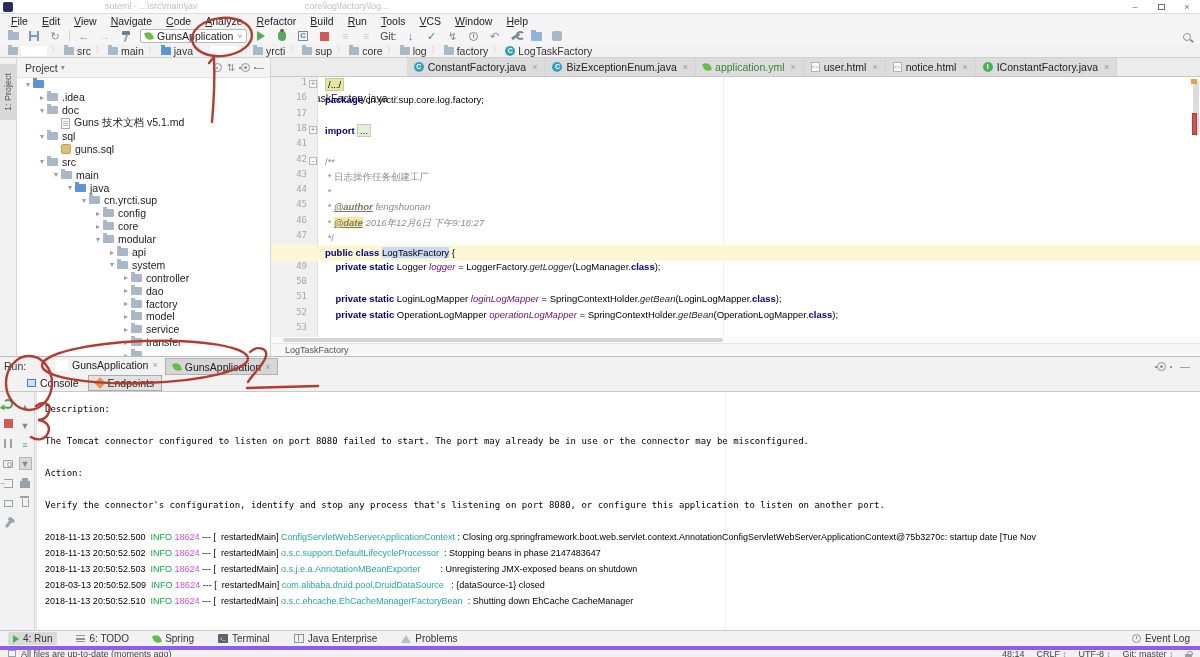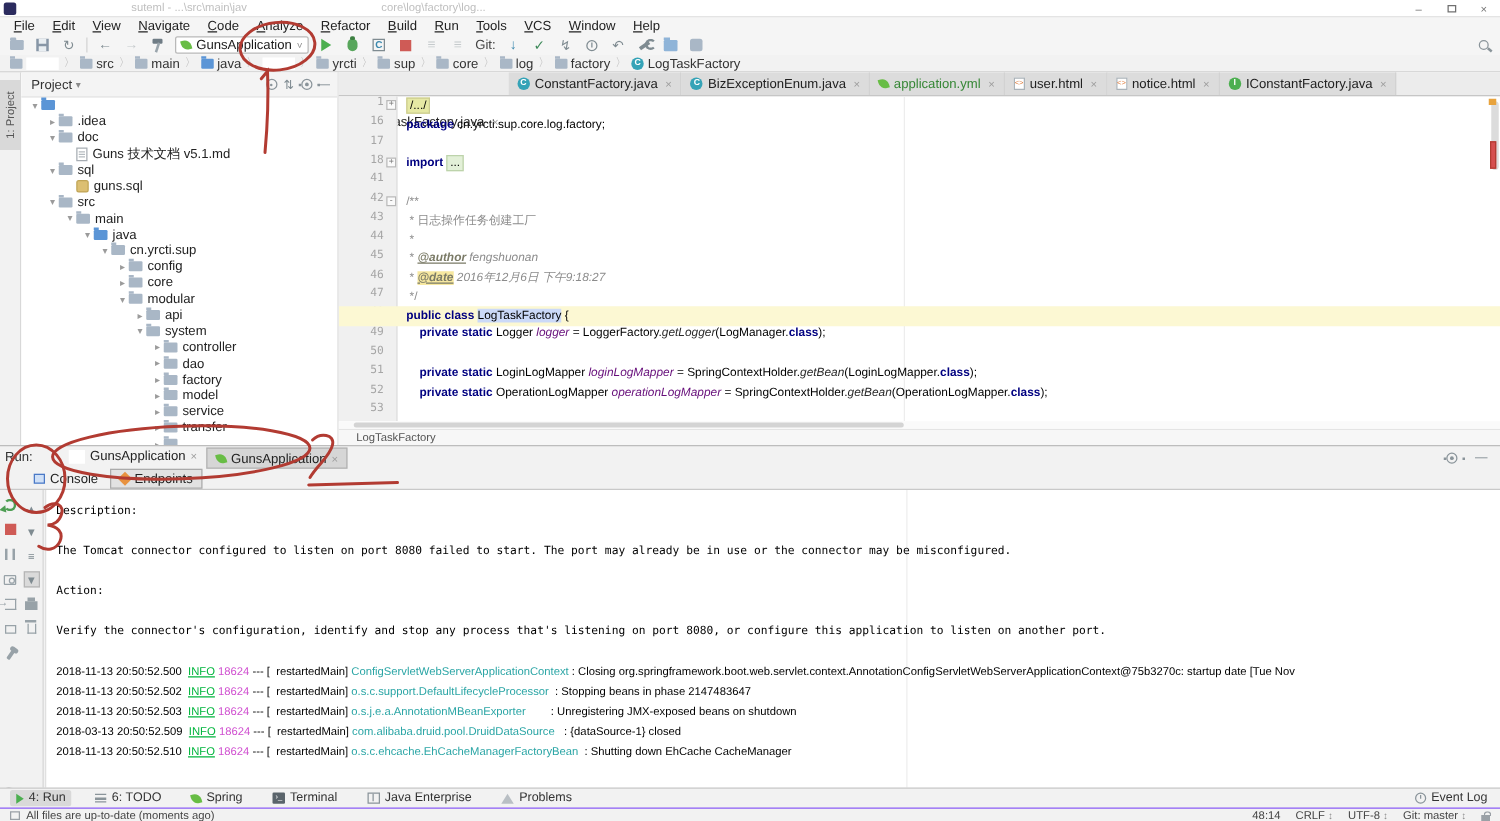--- a/index.html
+++ b/index.html
@@ -158,40 +158,40 @@
   .icon-pin{width:3px;height:8px;background:#98a2a8;border-radius:1px;transform:rotate(35deg);position:relative;}
   .icon-pin:before{content:"";position:absolute;left:-2px;top:-3px;width:7px;height:4px;background:#98a2a8;border-radius:2px;}
   .boxed-icon{background:#dadada;border:1px solid #b5b5b5;}
   .icon-print{width:10px;height:7px;background:#98a2a8;position:relative;margin-top:3px;}
   .icon-print:before{content:"";position:absolute;left:2px;top:-3px;width:6px;height:3px;background:#98a2a8;}
   .icon-trash{width:7px;height:8px;border:1.5px solid #98a2a8;border-top:none;position:relative;margin-top:3px;}
   .icon-trash:before{content:"";position:absolute;left:-2.5px;top:-3px;width:9px;height:1.5px;background:#98a2a8;}
   #console{position:absolute;left:36px;top:0;width:1164px;height:239px;background:#ffffff;border-left:1px solid #e0e0e0;overflow:hidden;}
   #console-inner{position:relative;padding:9px 0 0 8px;}
   .con-line{height:16px;line-height:16px;font-family:"DejaVu Sans Mono",monospace;font-size:9px;white-space:pre;color:#000;}
-  .lv-info{color:#00b53d;text-decoration:underline;}
+  .lv-info{color:#00b53d;}
   .lv-pid{color:#d050d0;}
   .lv-logger{color:#2aa5a5;}
   #console-guide{position:absolute;left:688px;top:0;width:1px;height:239px;background:#eeeeee;}
 
   
   #bottom-bar{left:0;top:630px;width:1200px;height:16px;background:#f2f2f2;border-top:1px solid #c9c9c9;display:flex;align-items:center;padding-left:8px;gap:14px;}
   .bb-item{display:inline-flex;align-items:center;gap:4px;font-size:10px;color:#333;padding:1px 5px;}
   .bb-item.selected{background:#d9d9d9;border-radius:2px;}
   .bb-run-tri{width:0;height:0;border-left:6px solid #4caf50;border-top:4px solid transparent;border-bottom:4px solid transparent;}
   .icon-todo{width:9px;height:7px;border-top:1.5px solid #8a949a;border-bottom:1.5px solid #8a949a;position:relative;}
   .icon-todo:before{content:"";position:absolute;left:0;top:2px;width:9px;height:1.5px;background:#8a949a;}
   .icon-term{width:10px;height:9px;background:#5a646b;border-radius:1px;color:#fff;font-size:6px;line-height:9px;text-align:center;}
   .icon-jee{width:10px;height:9px;border:1.5px solid #8a949a;position:relative;}
   .icon-jee:before{content:"";position:absolute;left:3px;top:0;width:1.5px;height:6px;background:#8a949a;}
   .icon-problems{width:0;height:0;border-left:5px solid transparent;border-right:5px solid transparent;border-bottom:8px solid #b9bfc4;}
   #bb-right{margin-left:auto;margin-right:10px;display:inline-flex;align-items:center;gap:4px;font-size:10px;color:#333;}
   .icon-eventlog{width:9px;height:9px;border:1.5px solid #8a949a;border-radius:50%;position:relative;}
   .icon-eventlog:before{content:"";position:absolute;left:3px;top:1px;width:1.5px;height:3px;background:#8a949a;}
-  #status-bar{left:0;top:646px;width:1200px;height:11px;background:#f2f2f2;border-top:1px solid #8b5cf6;display:flex;align-items:center;font-size:9px;color:#444;padding:0 8px;}
+  #status-bar{left:0;top:646px;width:1200px;height:11px;background:#f2f2f2;border-top:4px solid #8b5cf6;display:flex;align-items:center;font-size:9px;color:#444;padding:0 8px;}
   #status-left{display:inline-flex;align-items:center;gap:5px;}
   .icon-winsmall{width:8px;height:7px;border:1px solid #9aa0a6;}
   #status-right{margin-left:auto;display:inline-flex;align-items:flex-end;gap:12px;}
   .updown{color:#888;font-size:8px;}
   .icon-lock{width:7px;height:5px;background:#9aa0a6;position:relative;margin-top:3px;}
   .icon-lock:before{content:"";position:absolute;left:1.5px;top:-3px;width:4px;height:3px;border:1px solid #9aa0a6;border-bottom:none;border-radius:3px 3px 0 0;}
 
   
   #annotations{left:0;top:0;width:1200px;height:657px;pointer-events:none;z-index:90;}
 </style>

